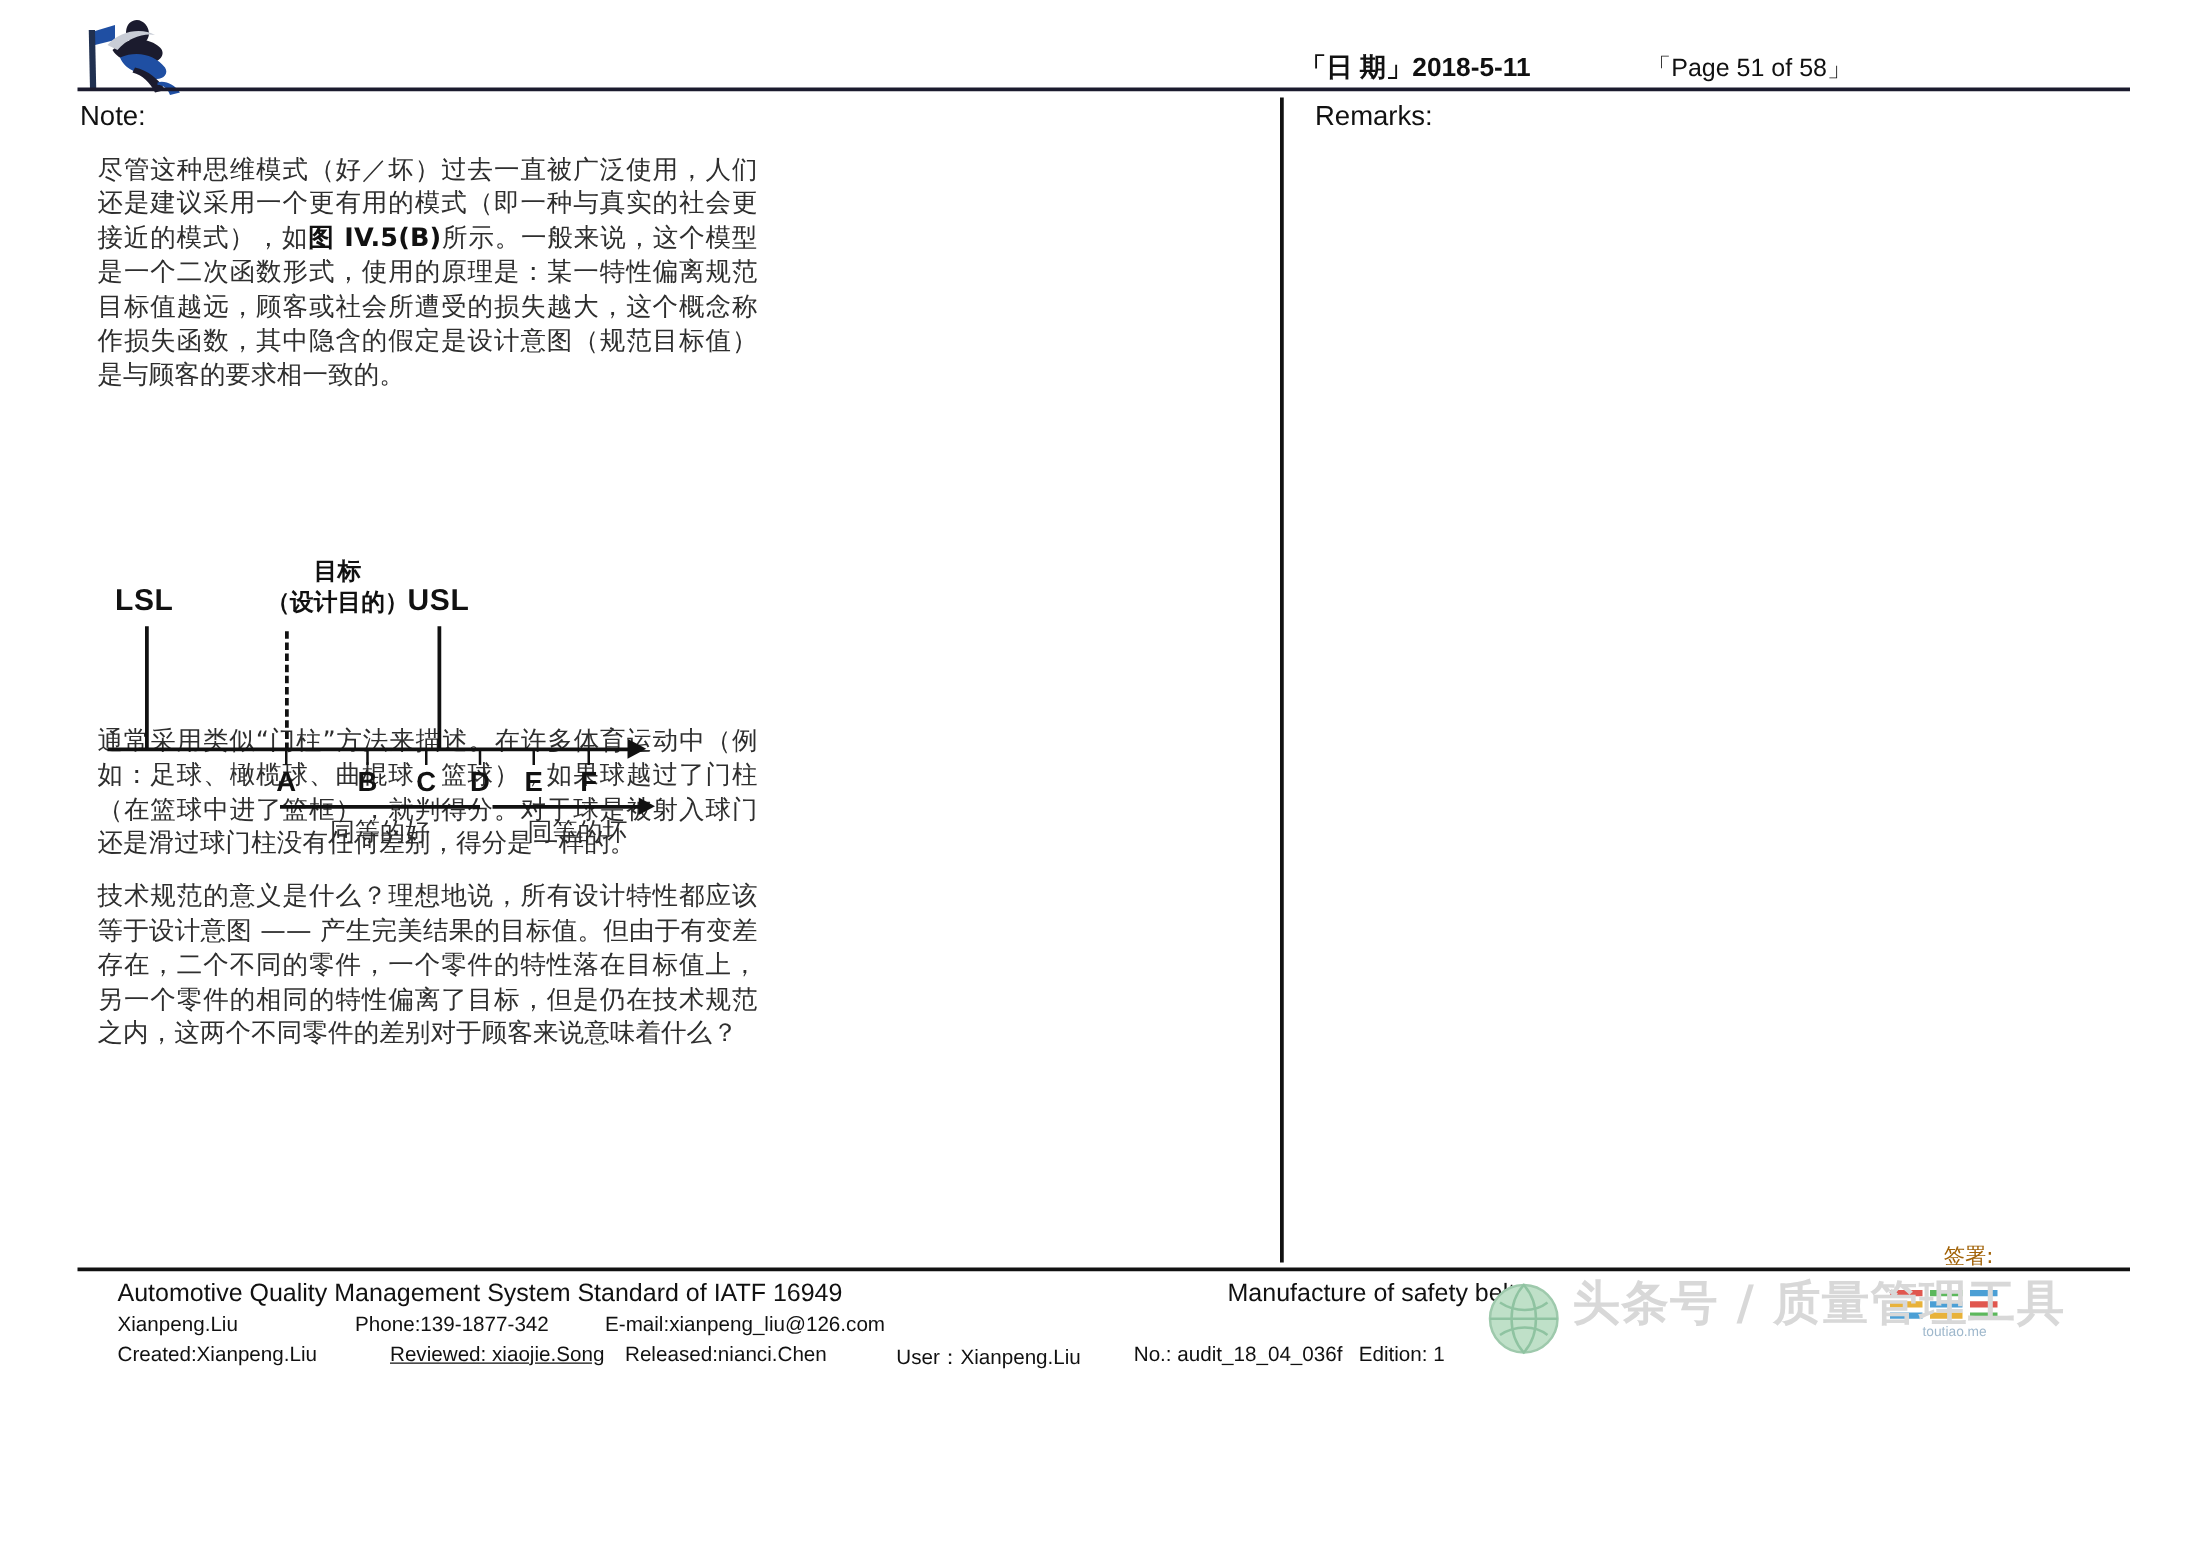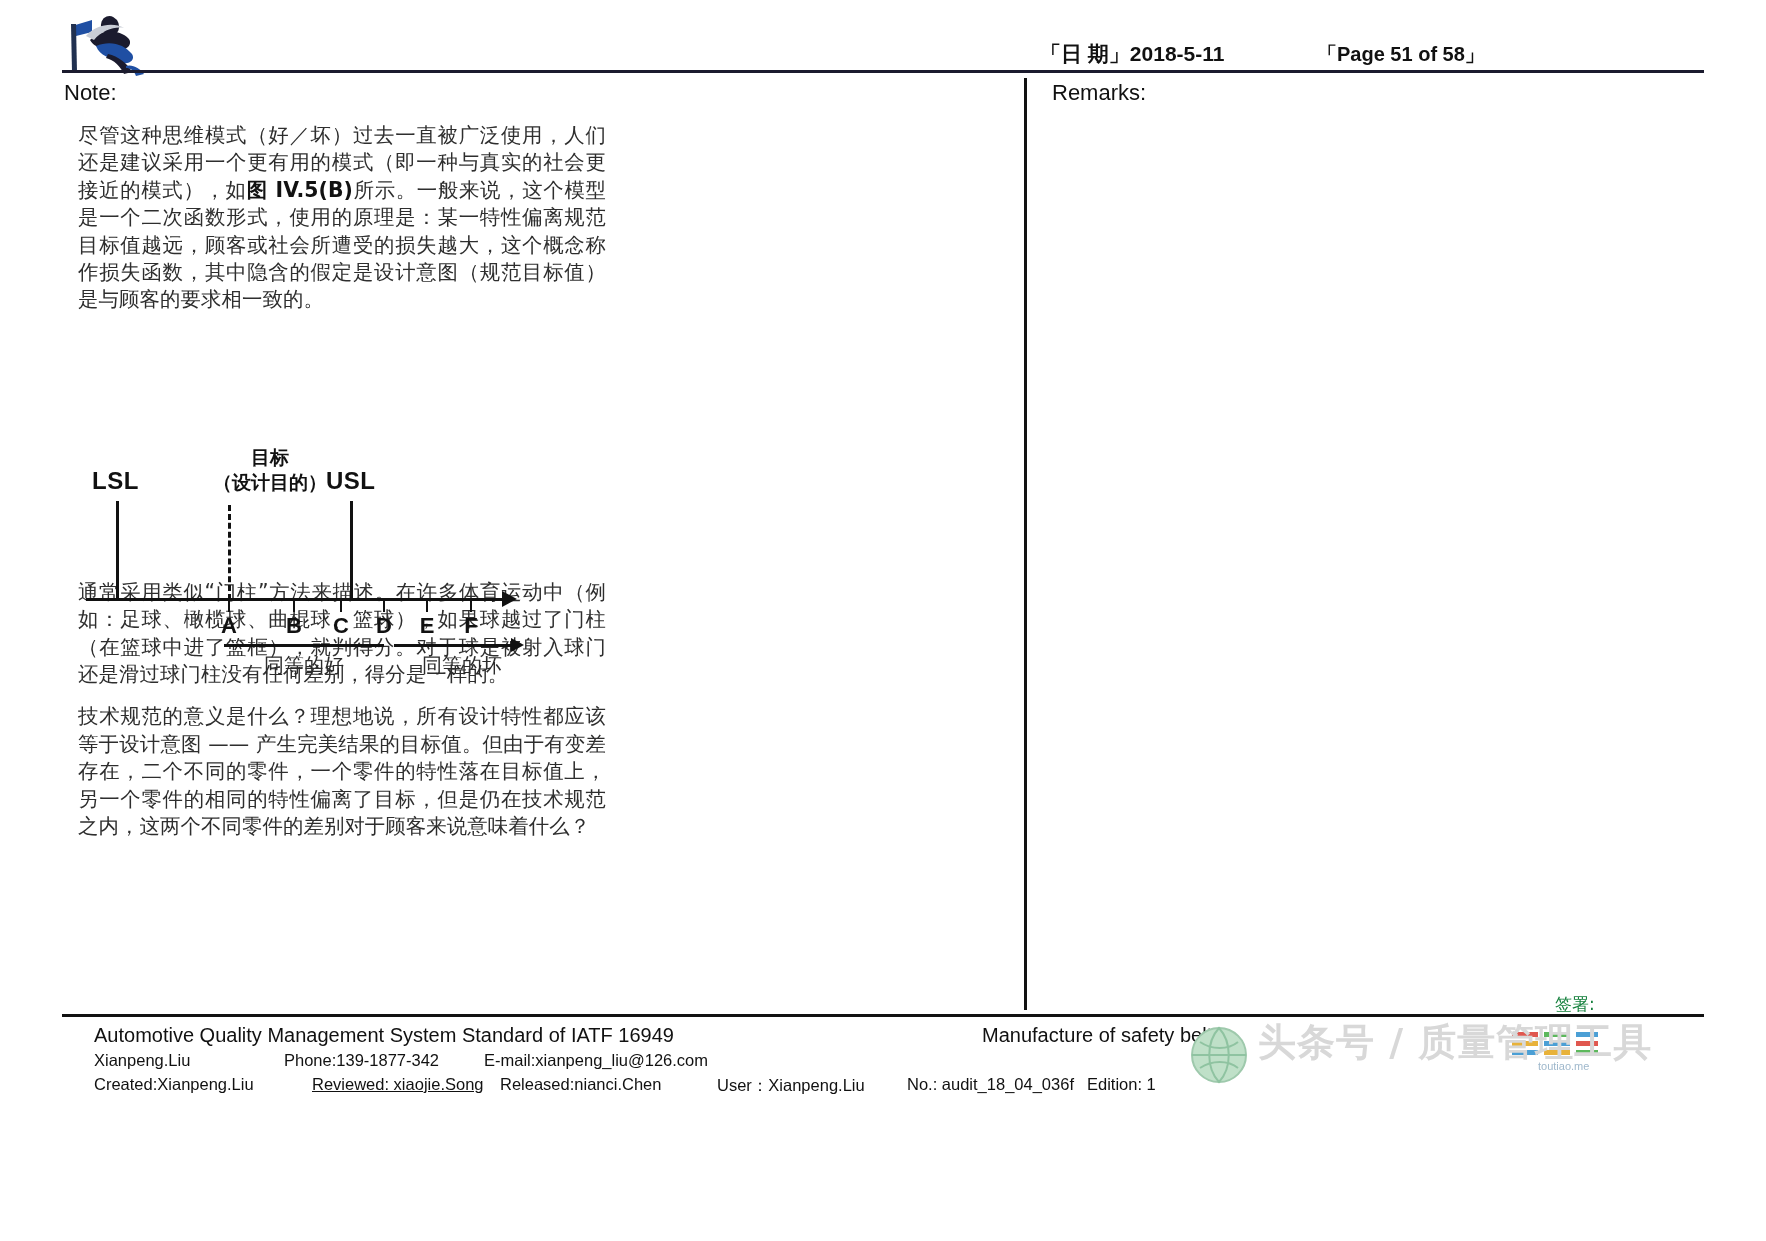--- a/index.html
+++ b/index.html
@@ -59,21 +59,21 @@
     font-size: 21px;
     font-weight: bold;
     white-space: nowrap;
     color: #111111;
   }
   .header-page {
     position: absolute;
     left: 1255px;
     top: 31px;
     font-size: 20px;
-    font-weight: bold;
+    font-weight: normal;
     white-space: nowrap;
     color: #111111;
   }
   .header-rule {
     position: absolute;
     left: 62px;
     top: 70px;
     width: 1642px;
     height: 3px;
     background: #1b1b2e;
@@ -277,21 +277,21 @@
     color: #2b2b2b;
   }
 
   
   .signature {
     position: absolute;
     left: 1555px;
     top: 993px;
     font-family: "DejaVu Sans", sans-serif;
     font-size: 17px;
-    color: #15803d;
+    color: #a16207;
   }
 
   
   .footer-rule {
     position: absolute;
     left: 62px;
     top: 1014px;
     width: 1642px;
     height: 3px;
     background: #111;

